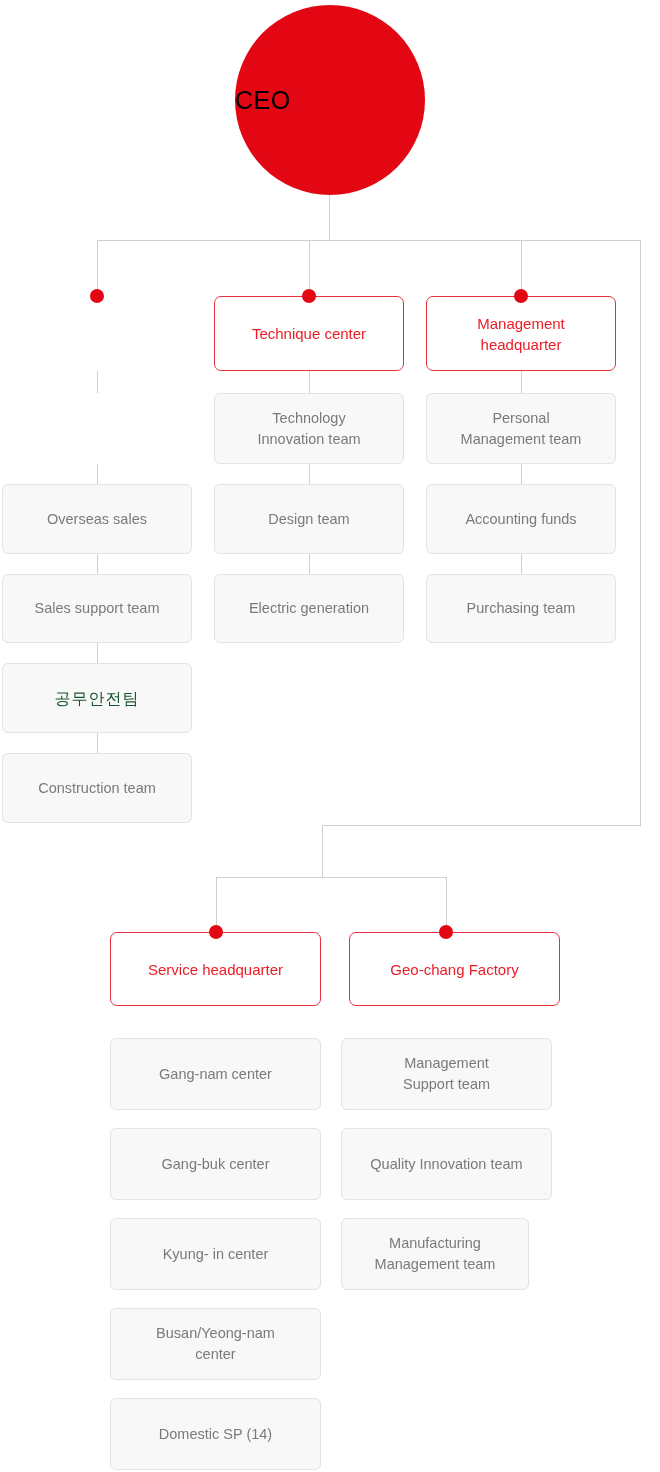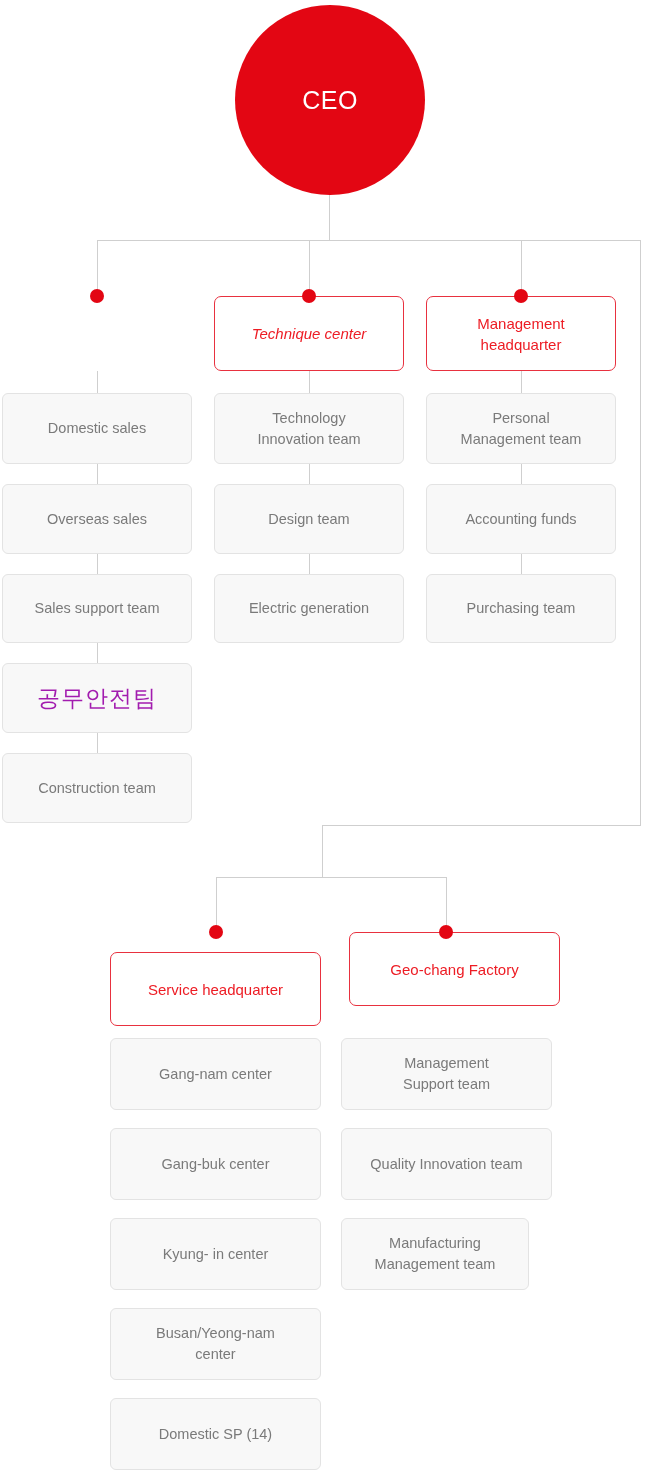--- a/index.html
+++ b/index.html
@@ -16,22 +16,22 @@
   .vline{width:1px;}
   .hline{height:1px;}
 
   
   .ceo{
     position:absolute;
     left:235px;top:5px;
     width:190px;height:190px;
     border-radius:50%;
     background:#e30613;
-    display:flex;align-items:center;justify-content:center;
-    color:#ffffff;
+    display:flex;align-items:center;justify-content:flex-start;
+    color:#000000;
     font-size:25px;
     letter-spacing:.5px;
   }
 
   
   .hq{
     position:absolute;
     box-sizing:border-box;
     border:1.4px solid #e8313f;
     border-radius:7px;
@@ -59,21 +59,21 @@
     border:1px solid #e3e3e3;
     border-radius:6px;
     background:#f8f8f8;
     display:flex;align-items:center;justify-content:center;
     text-align:center;
     color:#7a7a7a;
     font-size:14.5px;
     line-height:21px;
     padding:0 6px;
   }
-  .team.kr{font-size:23px;color:#a21caf;letter-spacing:1px;}
+  .team.kr{font-size:16px;color:#14532d;letter-spacing:1px;}
 </style>
 </head>
 <body>
 
 <div id="chart">
 
   <div class="line vline" style="left:329px;top:195px;height:46px;"></div>
 
   <div class="line hline" style="left:97px;top:240px;width:544px;"></div>
 
@@ -101,38 +101,35 @@
 
   <div class="line vline" style="left:521px;top:371px;height:22px;"></div>
   <div class="line vline" style="left:521px;top:464px;height:21px;"></div>
   <div class="line vline" style="left:521px;top:554px;height:21px;"></div>
 
   <div class="ceo">
     <span>CEO</span>
   </div>
 
   <div class="dot" style="left:90px;top:289px;"></div>
-  <div class="team" style="left:2px;top:393px;width:190px;height:71px;">
-    <span>Domestic sales</span>
-  </div>
   <div class="team" style="left:2px;top:484px;width:190px;height:70px;">
     <span>Overseas sales</span>
   </div>
   <div class="team" style="left:2px;top:574px;width:190px;height:69px;">
     <span>Sales support team</span>
   </div>
   <div class="team kr" style="left:2px;top:663px;width:190px;height:70px;">
     <span>공무안전팀</span>
   </div>
   <div class="team" style="left:2px;top:753px;width:190px;height:70px;">
     <span>Construction team</span>
   </div>
 
   <div class="dot" style="left:302px;top:289px;"></div>
-  <div class="hq" style="left:214px;top:296px;width:190px;height:75px;font-style:italic;">
+  <div class="hq" style="left:214px;top:296px;width:190px;height:75px;">
     <span>Technique center</span>
   </div>
   <div class="team" style="left:214px;top:393px;width:190px;height:71px;">
     <span>Technology<br>Innovation team</span>
   </div>
   <div class="team" style="left:214px;top:484px;width:190px;height:70px;">
     <span>Design team</span>
   </div>
   <div class="team" style="left:214px;top:574px;width:190px;height:69px;">
     <span>Electric generation</span>
@@ -146,21 +143,21 @@
     <span>Personal<br>Management team</span>
   </div>
   <div class="team" style="left:426px;top:484px;width:190px;height:70px;justify-content:center;">
     <span>Accounting funds</span>
   </div>
   <div class="team" style="left:426px;top:574px;width:190px;height:69px;">
     <span>Purchasing team</span>
   </div>
 
   <div class="dot" style="left:209px;top:925px;"></div>
-  <div class="hq" style="left:110px;top:932px;width:211px;height:74px;margin-top:20px;">
+  <div class="hq" style="left:110px;top:932px;width:211px;height:74px;">
     <span>Service headquarter</span>
   </div>
   <div class="team" style="left:110px;top:1038px;width:211px;height:72px;">
     <span>Gang-nam center</span>
   </div>
   <div class="team" style="left:110px;top:1218px;width:211px;height:72px;">
     <span>Kyung- in center</span>
   </div>
   <div class="team" style="left:110px;top:1128px;width:211px;height:72px;">
     <span>Gang-buk center</span>

